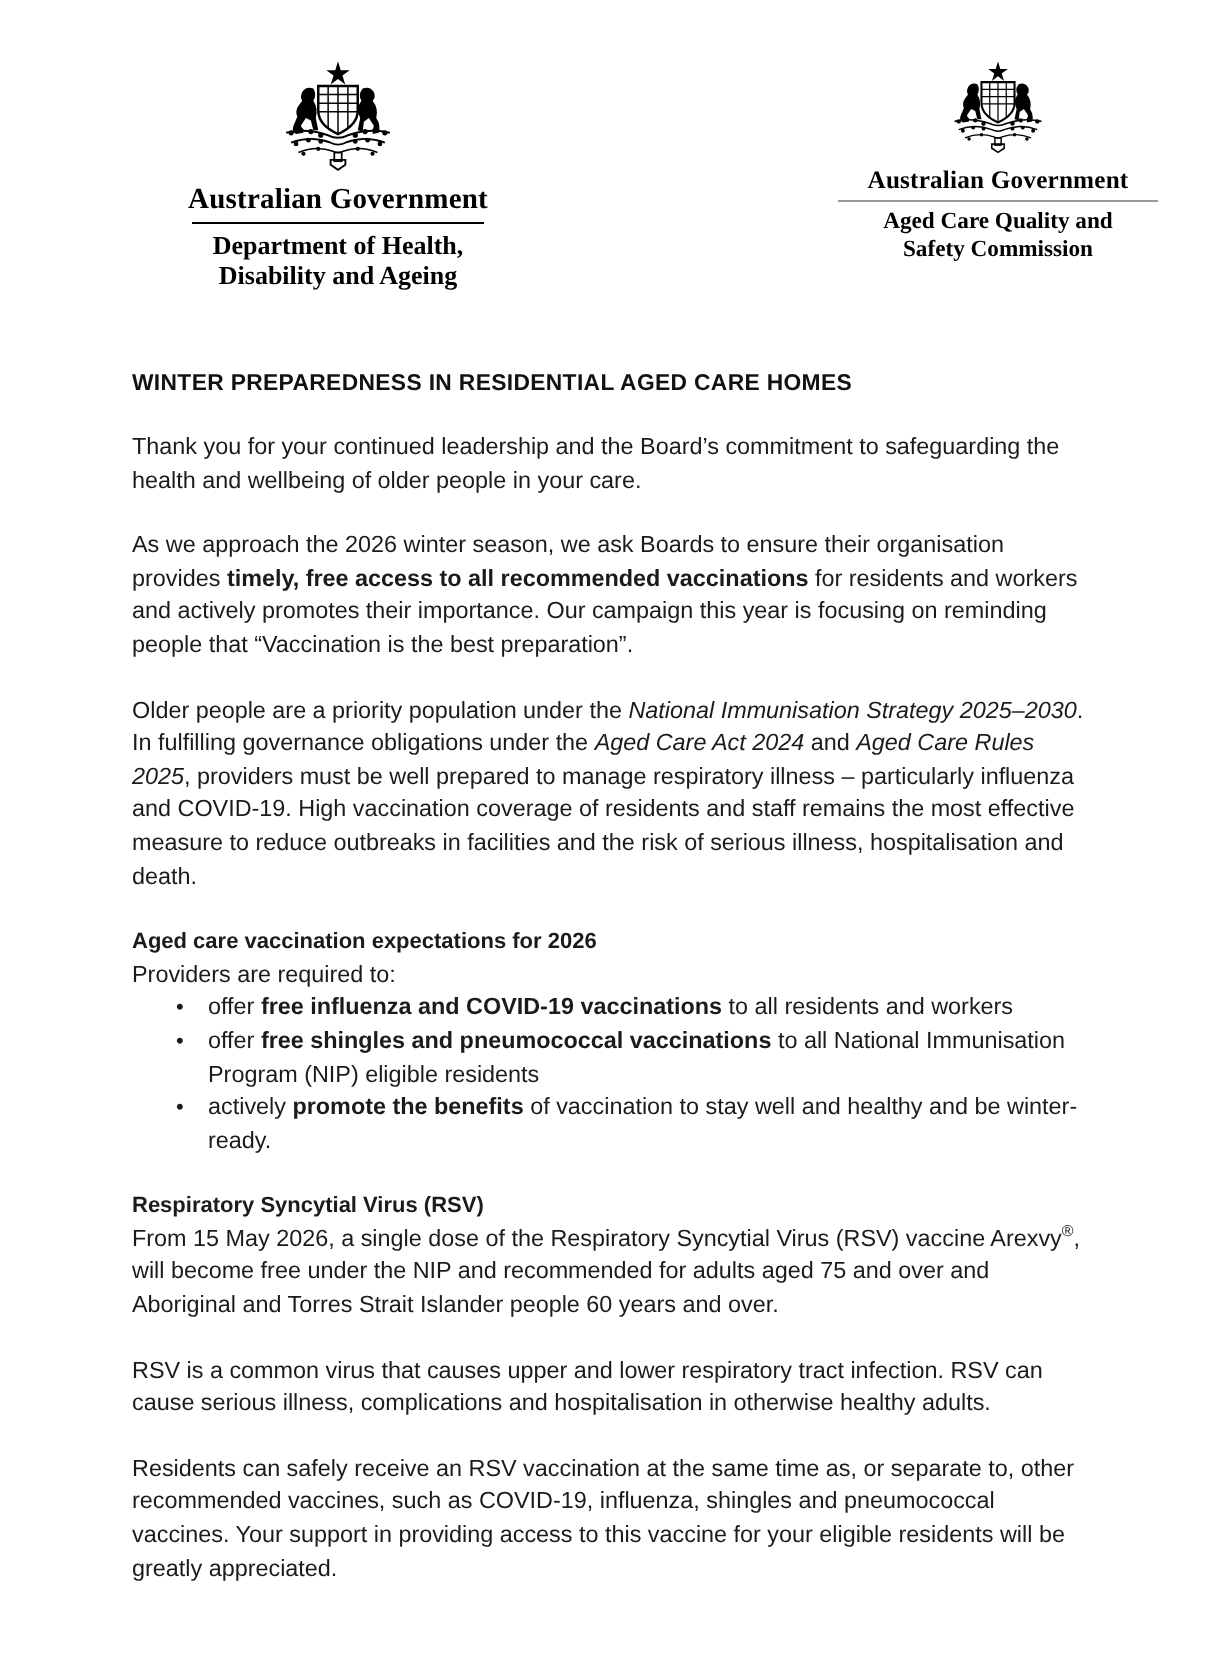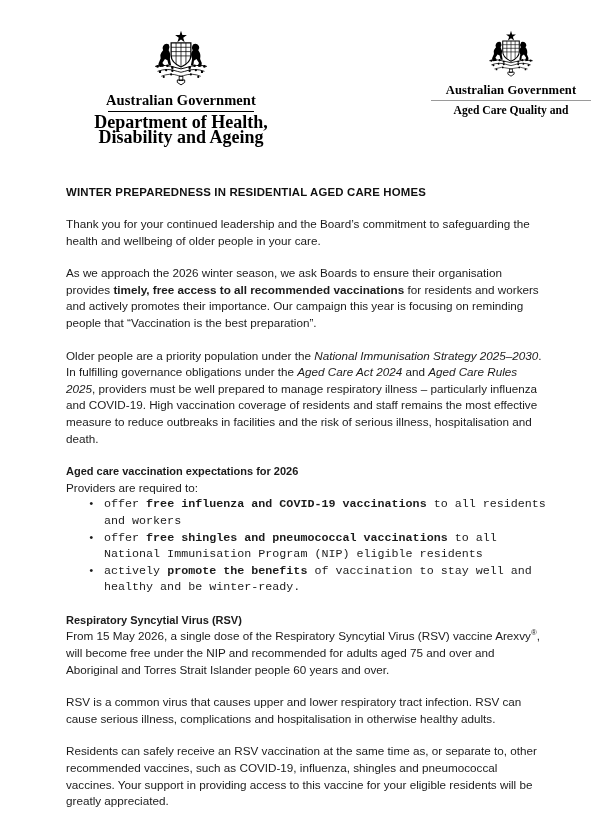--- a/index.html
+++ b/index.html
@@ -20,21 +20,21 @@
     width: 614px;
     height: 827px;
     background: #ffffff;
     box-sizing: border-box;
   }
 
   
   .letterhead {
     position: absolute;
     top: 28px;
-    left: 12px;
+    left: 0;
     width: 530px;
     height: 140px;
   }
   .logo-block {
     position: absolute;
     text-align: center;
   }
   .logo-left  { left: 60px;  width: 218px; }
   .logo-right { left: 408px; width: 182px; }
 
@@ -61,21 +61,21 @@
     height: 1px;
   }
   .logo-left .rule  { width: 146px; background: #000000; }
   .logo-right .rule { width: 160px; background: #9a9a9a; }
 
   .agency-name {
     font-family: "Liberation Serif", serif;
     font-weight: bold;
     color: #000000;
   }
-  .logo-left .agency-name  { font-size: 18px; line-height: 15.5px; }
+  .logo-left .agency-name  { font-size: 13px; line-height: 15.5px; }
   .logo-right .agency-name { font-size: 11.6px; line-height: 14.5px; }
 
   
   .doc-title {
     position: absolute;
     top: 186px;
     left: 66px;
     width: 482px;
     text-align: left;
     font-size: 11.4px;
@@ -111,21 +111,20 @@
   ul.bullets {
     margin: 0 0 0 0;
     padding: 0 0 0 38px;
     list-style: none;
   }
   ul.bullets li {
     position: relative;
     margin: 0;
     padding: 0;
     line-height: 16.6px;
-    font-family: Liberation Mono, monospace;
   }
   ul.bullets li::before {
     content: "\2022";
     position: absolute;
     left: -16px;
     top: 0;
     font-size: 11px;
   }
 
   b, strong { font-weight: bold; }
@@ -230,20 +229,21 @@
               <circle cx="88" cy="79" r="1.7"></circle>
           </g>
           <path d="M54 84 L66 84 L66 88 L60 92 L54 88 Z" fill="none" stroke="#000000" stroke-width="1.5"></path>
           <rect x="57" y="78" width="6" height="7" fill="none" stroke="#000000" stroke-width="1.4"></rect>
         </g>
       </svg>
       <div class="gov-name">Australian Government</div>
       <hr class="rule" style="background: rgb(154, 154, 154);">
       <div class="agency-name">
         <div>Aged Care Quality and</div>
+        <div>Safety Commission</div>
       </div>
     </div>
   </div>
 
   <div class="doc-title">WINTER PREPAREDNESS IN RESIDENTIAL AGED CARE HOMES</div>
 
   <div class="body-text">
 
 
     <p>Thank you for your continued leadership and the Board’s commitment to safeguarding the health and wellbeing of older people in your care.</p>

